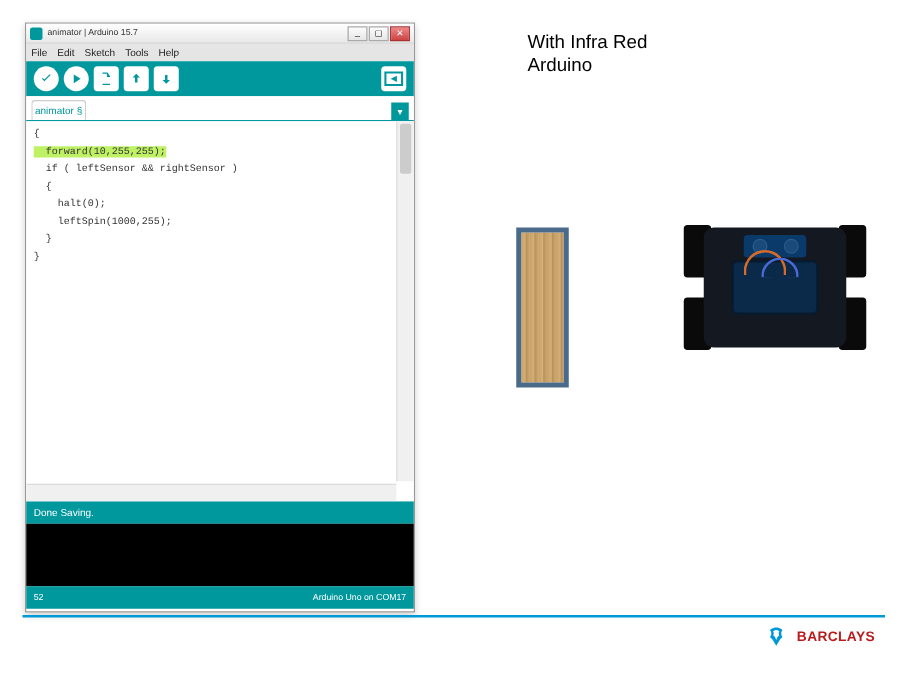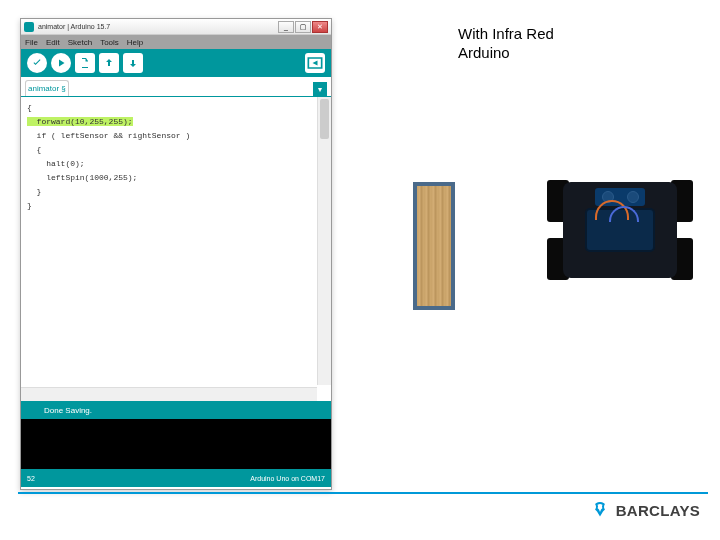--- a/index.html
+++ b/index.html
@@ -8,51 +8,51 @@
   
   .ide-window { position: absolute; left: 20px; top: 18px; width: 312px; height: 472px; border: 1px solid #999; background: #fff; box-shadow: 0 2px 6px rgba(0,0,0,0.2); }
   
   .titlebar { height: 16px; background: linear-gradient(#fff, #e8e8e8); border-bottom: 1px solid #ccc; display: flex; align-items: center; padding: 0 3px; }
   .titlebar-icon { width: 10px; height: 10px; background: #00979d; border-radius: 2px; margin-right: 4px; }
   .titlebar-text { font-size: 7px; color: #333; flex: 1; }
   .win-controls { display: flex; gap: 1px; }
   .win-btn { width: 16px; height: 12px; font-size: 7px; display: flex; align-items: center; justify-content: center; border: 1px solid #aaa; background: linear-gradient(#fcfcfc,#e6e6e6); }
   .win-btn.close { background: linear-gradient(#e88,#c44); color: #fff; border-color: #a33; }
   
-  .menubar { height: 14px; background: #a3a3a3; display: flex; align-items: center; padding: 0 4px; gap: 8px; font-size: 8px; color: #222; }
+  .menubar { height: 14px; background: #e5e5e5; display: flex; align-items: center; padding: 0 4px; gap: 8px; font-size: 8px; color: #222; }
   
   .toolbar { height: 28px; background: #00979d; display: flex; align-items: center; padding: 0 6px; gap: 4px; }
   .tool-btn { width: 20px; height: 20px; border-radius: 3px; background: #fff; display: flex; align-items: center; justify-content: center; }
   .tool-btn.round { border-radius: 50%; }
   .tool-btn svg { width: 12px; height: 12px; }
   .toolbar-spacer { flex: 1; }
   .serial-btn { width: 20px; height: 20px; background: #fff; border-radius: 3px; display: flex; align-items: center; justify-content: center; }
   
   .tabs { height: 20px; background: #fff; border-bottom: 1px solid #00979d; display: flex; align-items: flex-end; padding-left: 4px; }
   .tab { padding: 3px 2px; font-size: 8px; background: #fff; border: 1px solid #ccc; border-bottom: none; color: #00979d; border-radius: 3px 3px 0 0; }
   .tab-dropdown { margin-left: auto; margin-right: 4px; width: 14px; height: 14px; background: #00979d; color: #fff; font-size: 8px; display: flex; align-items: center; justify-content: center; }
   
   .code-area { height: 304px; background: #fff; padding: 4px 6px; font-family: 'Courier New', monospace; font-size: 8px; line-height: 14px; color: #333; overflow: hidden; position: relative; }
   .code-line { white-space: pre; }
   .kw { color: #d35400; }
   .hl { background: #bef264; }
   .scroll-v { position: absolute; right: 0; top: 0; bottom: 16px; width: 14px; background: #f0f0f0; border-left: 1px solid #ddd; }
   .scroll-thumb-v { position: absolute; top: 2px; left: 2px; right: 2px; height: 40px; background: #ccc; border-radius: 2px; }
   .scroll-h { position: absolute; left: 0; right: 14px; bottom: 0; height: 14px; background: #f0f0f0; border-top: 1px solid #ddd; }
   
-  .status-bar { height: 18px; background: #00979d; color: #fff; font-size: 8px; display: flex; align-items: center; padding: 0 23px; }
+  .status-bar { height: 18px; background: #00979d; color: #fff; font-size: 8px; display: flex; align-items: center; padding: 0 6px; }
   
   .console { height: 50px; background: #000; }
   
   .footer-bar { height: 18px; background: #00979d; color: #fff; font-size: 7px; display: flex; align-items: center; padding: 0 6px; }
   .footer-left { }
   .footer-right { margin-left: auto; }
   
   
-  .caption { position: absolute; left: 458px; top: 25px; font-size: 15px; color: #000; line-height: 1.25; }
+  .caption { position: absolute; left: 422px; top: 25px; font-size: 15px; color: #000; line-height: 1.25; }
   
   
   .plank { position: absolute; left: 413px; top: 182px; width: 42px; height: 128px; border: 4px solid #4a6a8a; background: repeating-linear-gradient(90deg, #c8a268 0, #d4ae76 3px, #b8925a 4px, #d0aa70 7px); }
   
   
   .robot { position: absolute; left: 545px; top: 174px; width: 150px; height: 112px; }
   .robot-body { position: absolute; left: 18px; top: 8px; right: 18px; bottom: 8px; background: #141820; border-radius: 8px; }
   .wheel { position: absolute; width: 22px; height: 42px; background: #0a0a0a; border-radius: 3px; }
   .wheel.tl { left: 2px; top: 6px; }
   .wheel.tr { right: 2px; top: 6px; }
@@ -63,21 +63,21 @@
   .eye { width: 12px; height: 12px; background: #1a4a7a; border-radius: 50%; border: 1px solid #2a5a8a; }
   .wires { position: absolute; left: 44px; top: 30px; width: 60px; height: 30px; }
   .wires::before, .wires::after { content: ""; position: absolute; border: 2px solid #d86a2a; border-bottom: none; border-radius: 20px 20px 0 0; }
   .wires::before { left: 6px; top: -4px; width: 30px; height: 18px; }
   .wires::after { left: 20px; top: 2px; width: 26px; height: 14px; border-color: #4a6ad8; }
   
   
   .divider { position: absolute; left: 18px; right: 12px; top: 492px; height: 2px; background: #0099d8; }
   .logo-wrap { position: absolute; right: 20px; top: 500px; display: flex; align-items: center; gap: 6px; }
   .eagle { width: 20px; height: 20px; }
-  .logo-text { font-size: 15px; font-weight: 600; color: #404040; letter-spacing: 0.3px; }
+  .logo-text { font-size: 11px; font-weight: 600; color: #b91c1c; letter-spacing: 0.3px; }
 </style>
 </head>
 <body>
 
 <div class="ide-window">
   <div class="titlebar">
     <div class="titlebar-icon"></div>
     <div class="titlebar-text">animator | Arduino 15.7</div>
     <div class="win-controls">
       <div class="win-btn">_</div>

